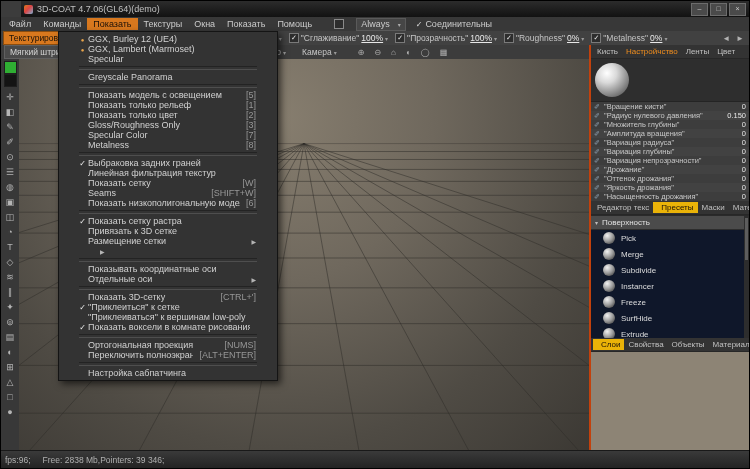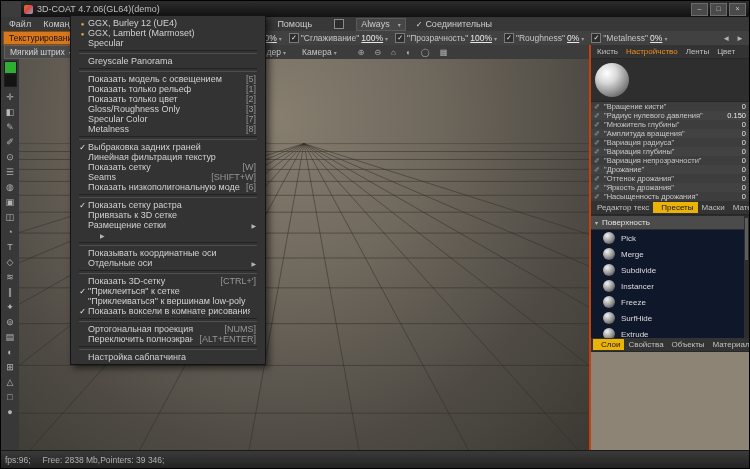--- a/index.html
+++ b/index.html
@@ -67,22 +67,22 @@
   .swatch.primary{background:#2fae33;}
   .swatch.secondary{background:#141414;margin-bottom:3px;}
   .tool{width:16px;height:15px;color:#b5b5b5;font-size:9px;line-height:15px;text-align:center;}
 
   
   .viewport{position:absolute;left:18px;top:58px;width:574px;bottom:17px;
     background:radial-gradient(ellipse at 45% 15%, #877e6f 0%, #6f685d 35%, #4f4b44 70%, #3b3833 100%);}
   .viewport svg{position:absolute;left:0;top:0;width:100%;height:100%;}
 
   
-  .dropdown{position:absolute;left:57px;top:14px;width:186px;background:#333;
-    border:1px solid #141414;box-shadow:3px 3px 7px rgba(0,0,0,.6);padding:2px 4px;z-index:20;margin-left:12px;}
+  .dropdown{position:absolute;left:57px;top:30px;width:186px;background:#333;
+    border:1px solid #141414;box-shadow:3px 3px 7px rgba(0,0,0,.6);padding:2px 16px;z-index:20;}
   .mi{display:flex;align-items:center;height:10px;padding:0 5px 0 2px;font-size:9px;
     color:#d2d2d2;white-space:nowrap;overflow:hidden;}
   .mi .mark{width:11px;flex:0 0 11px;text-align:center;}
   .mi.dot .mark::before{content:"●";font-size:6px;color:#e8a44a;}
   .mi.check .mark::before{content:"✓";font-size:8px;color:#eee;}
   .milbl{flex:1 1 auto;overflow:hidden;}
   .misc{color:#979797;padding-left:6px;}
   .misub{color:#b5b5b5;font-size:6px;padding-left:6px;}
   .mi.sep{height:2px;border-top:1px solid #232323;border-bottom:1px solid #4e4e4e;
     margin:2px 4px;padding:0;}

